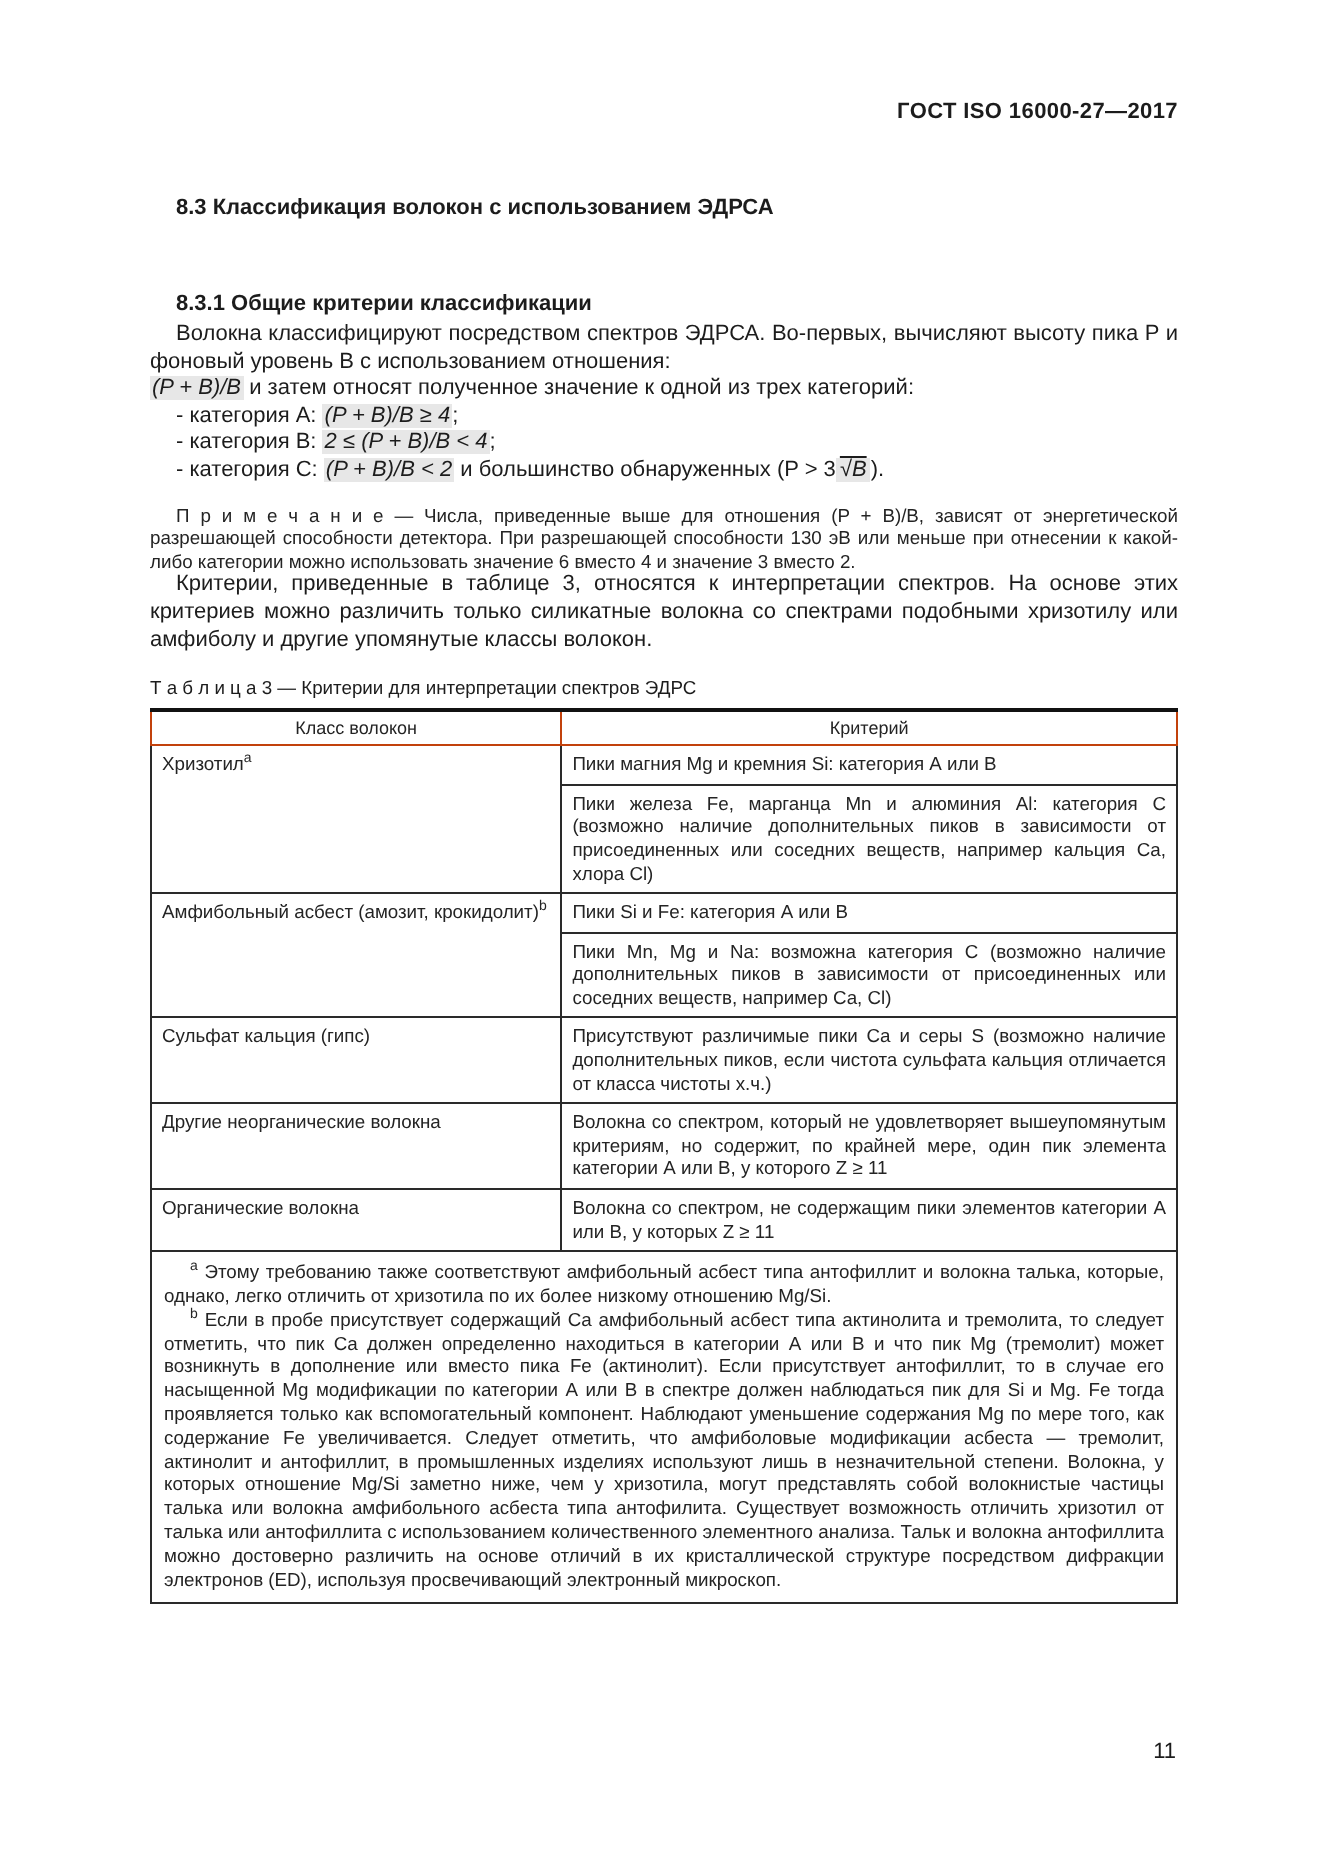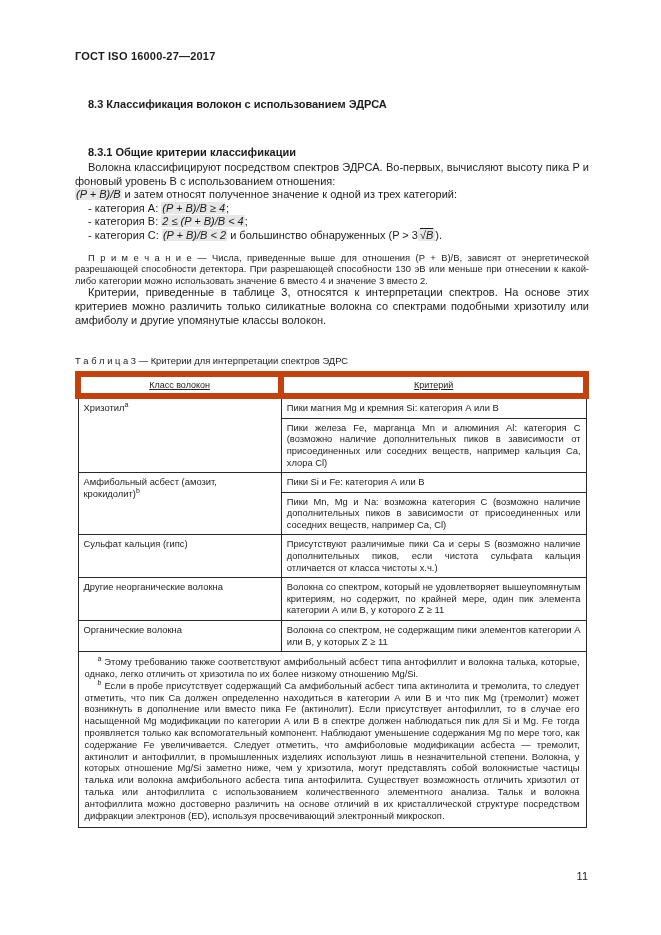--- a/index.html
+++ b/index.html
@@ -3,32 +3,32 @@
 <meta charset="utf-8">
 <style>
   * { margin:0; padding:0; box-sizing:border-box; }
   html, body { background:#ffffff; }
   body {
     width:661px; height:935px; position:relative; overflow:hidden;
     font-family:"Liberation Sans","DejaVu Sans",sans-serif;
     color:#1c1c1c;
   }
   .content { position:absolute; left:75px; top:50px; width:514px; }
-  .doc-header { font-weight:bold; font-size:11px; letter-spacing:.2px; margin-bottom:16px; }
+  .doc-header { text-align:right; font-weight:bold; font-size:11px; letter-spacing:.2px; margin-bottom:16px; }
   .heading { font-size:11px; font-weight:bold; padding-left:13px; margin-bottom:5px;margin-top:36px; }
   .heading.sub { margin-bottom:3px; }
   p.body { font-size:11px; line-height:13.6px; text-align:justify; }
   .ind { text-indent:13px; }
   .cat { text-align:left; }
   .formula { font-style:italic; background:#e7e7e7; padding:0 1px; }
   .sqrt-wrap { font-style:italic; background:#e7e7e7; padding:0 2px; text-decoration:overline; }
   .note { font-size:9.4px; line-height:11.6px; text-align:justify; text-indent:13px; margin:9px 0 0; color:#242424; }
-  .caption { font-size:9.4px; margin-top:28px; margin-bottom:5px; }
+  .caption { font-size:9.4px; margin-top:11px; margin-bottom:5px; }
   table.t { width:100%; border-collapse:collapse; font-size:9.4px; border:1px solid #2a2a2a; border-top:2px solid #111; color:#242424; }
-  .t th { border:6px solid #c2410c; font-weight:normal; text-align:center; padding:3px 4px; font-size:9px;text-decoration:underline; }
+  .t th { border:1px solid #c2410c; font-weight:normal; text-align:center; padding:3px 4px; font-size:9px; }
   .t td { border:1px solid #2a2a2a; vertical-align:top; padding:3px 5px 4px; line-height:11.6px; text-align:justify; }
   .t td.cls { text-align:left; }
   .t col.col1 { width:40%; }
   .t td.fn { padding:4px 6px 6px; }
   .fn p { font-size:9.4px; text-indent:13px; text-align:justify; line-height:11.8px; }
   sup { font-size:7px; vertical-align:super; line-height:0; }
   .pageno { position:absolute; top:870px; right:73px; font-size:11px; }
 </style>
 </head>
 <body>

